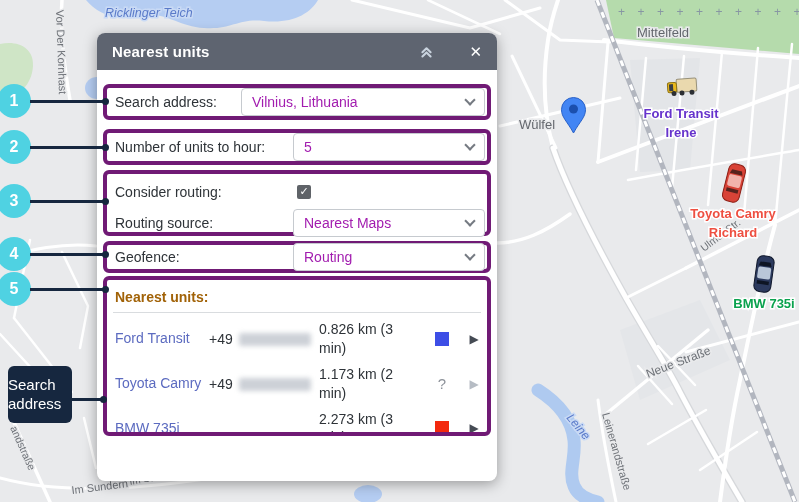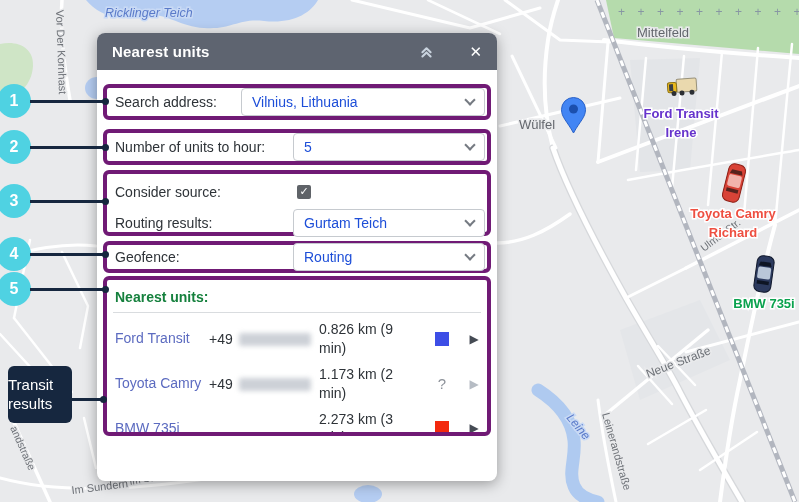--- a/index.html
+++ b/index.html
@@ -35,36 +35,36 @@
   .g-single{height:36px;display:flex;align-items:center}
   .g1{margin-bottom:9px}
   .g2{margin-bottom:5px}
   .g3{height:66px;margin-bottom:5px;padding-top:2px}
   .g3 .row{height:31px;display:flex;align-items:center}
   .g4{margin-bottom:3px;height:32px}
   .g5{margin-bottom:5px;height:34px}
   .lbl{font-size:14px;color:#2e3338;white-space:nowrap}
   .select{
     margin-left:auto;width:192px;height:28px;border:1px solid #c6cacf;border-radius:4px;
-    display:flex;align-items:center;padding:8px 10px;font-size:14px;color:#1d4ed8;cursor:pointer;background:#fff;text-align:center;
+    display:flex;align-items:center;padding:8px 10px;font-size:14px;color:#a21caf;cursor:pointer;background:#fff;text-align:center;
   }
   .select.wide{width:244px}
   .chev{
     width:8px;height:8px;border-right:2px solid #757a82;border-bottom:2px solid #757a82;
     transform:rotate(45deg);margin-left:auto;margin-top:-4px;flex:none;
   }
   .checkbox{
     width:14px;height:14px;background:#5f6368;border-radius:2px;color:#fff;
     font-size:11px;display:flex;align-items:center;justify-content:center;
     margin-left:auto;margin-right:174px;cursor:pointer;
   }
 
   
   .g6{height:160px;padding:6px 8px 0 8px;overflow:hidden}
-  .res-header{font-size:14px;font-weight:bold;color:#15803d;margin:3px 0 7px 0}
+  .res-header{font-size:14px;font-weight:bold;color:#a16207;margin:3px 0 7px 0}
   .res-divider{height:1px;background:#d9dcdf;margin:0 -2px}
   .unit-row{
     display:grid;grid-template-columns:94px 110px 104px 38px 26px;
     align-items:center;font-size:14px;color:#2e3338;margin-top:7px;
   }
   .unit-name{color:#5c6bc0;line-height:1.4;cursor:pointer}
   .phone{white-space:nowrap}
   .blur{
     display:inline-block;width:72px;height:13px;background:#cdd1d7;border-radius:2px;
     filter:blur(2.5px);vertical-align:-2px;margin-left:6px;
@@ -235,27 +235,27 @@
     <div class="group g-single g2">
       <span class="lbl">Number of units to hour:</span>
       <div class="select">
         <span>5</span>
         <span class="chev"></span>
       </div>
     </div>
 
     <div class="group g3">
       <div class="row">
-        <span class="lbl">Consider source:</span>
+        <span class="lbl">Consider routing:</span>
         <span class="checkbox">✓</span>
       </div>
       <div class="row">
-        <span class="lbl">Routing results:</span>
+        <span class="lbl">Routing source:</span>
         <div class="select">
-          <span>Gurtam Teich</span>
+          <span>Nearest Maps</span>
           <span class="chev"></span>
         </div>
       </div>
     </div>
 
     <div class="group g-single g4">
       <span class="lbl">Geofence:</span>
       <div class="select">
         <span>Routing</span>
         <span class="chev"></span>
@@ -263,21 +263,21 @@
     </div>
 
 
     <div class="group g6">
       <div class="res-header">Nearest units:</div>
       <div class="res-divider"></div>
 
       <div class="unit-row">
         <span class="unit-name">Ford Transit</span>
         <span class="phone"><span>+49</span><span class="blur"></span></span>
-        <span class="distance">0.826 km (9 min)</span>
+        <span class="distance">0.826 km (3 min)</span>
         <span class="marker-cell">
             <span class="marker-square" style="background-color: rgb(61, 78, 230);"></span>
           </span>
         <span class="play">▶</span>
       </div>
 
       <div class="unit-row">
         <span class="unit-name">Toyota Camry</span>
         <span class="phone"><span>+49</span><span class="blur"></span></span>
         <span class="distance">1.173 km (2 min)</span>
@@ -313,16 +313,16 @@
 <div class="cline" style="top:253px"></div>
 <div class="cline" style="top:288px"></div>
 
 <div class="cdot" style="top:98px"></div>
 <div class="cdot" style="top:144px"></div>
 <div class="cdot" style="top:198px"></div>
 <div class="cdot" style="top:251px"></div>
 <div class="cdot" style="top:286px"></div>
 
 <div class="sr-box">
-  <span>Transit results</span>
+  <span>Search address</span>
 </div>
 <div class="sr-line"></div>
 <div class="sr-dot"></div>
 
 </body></html>

